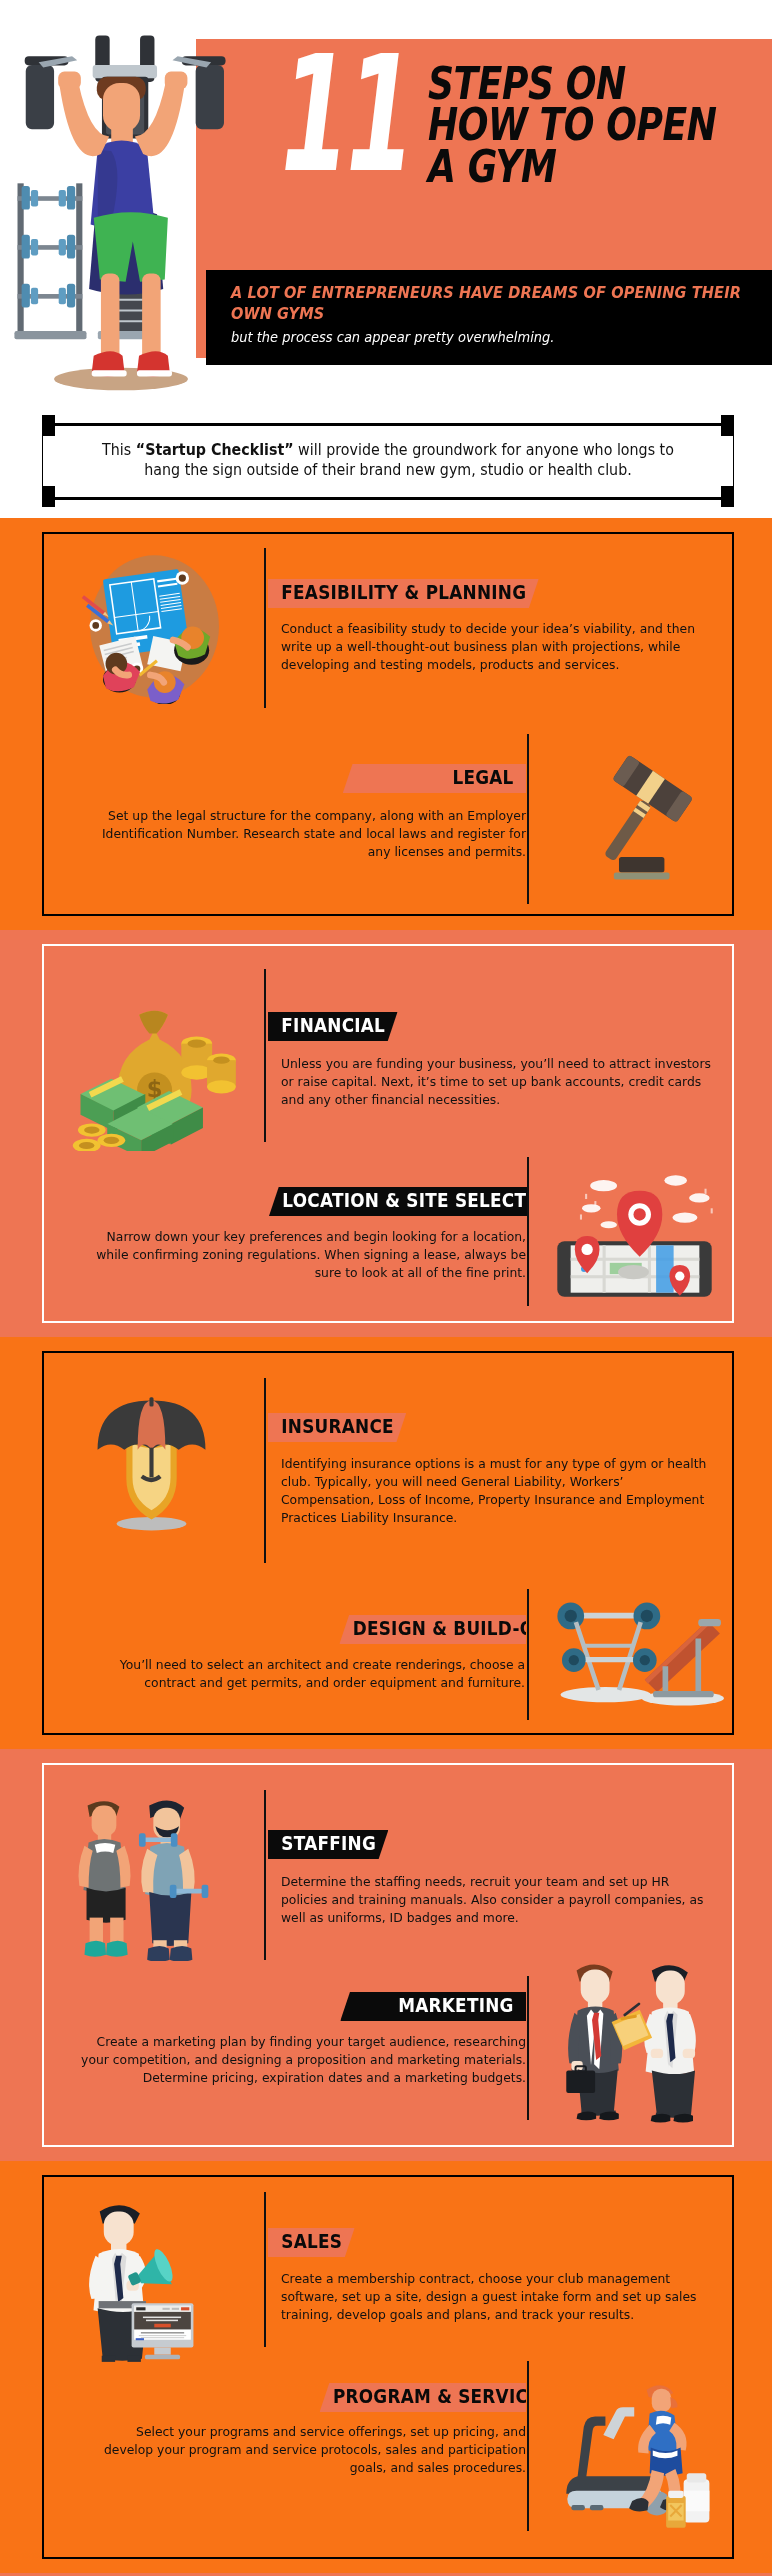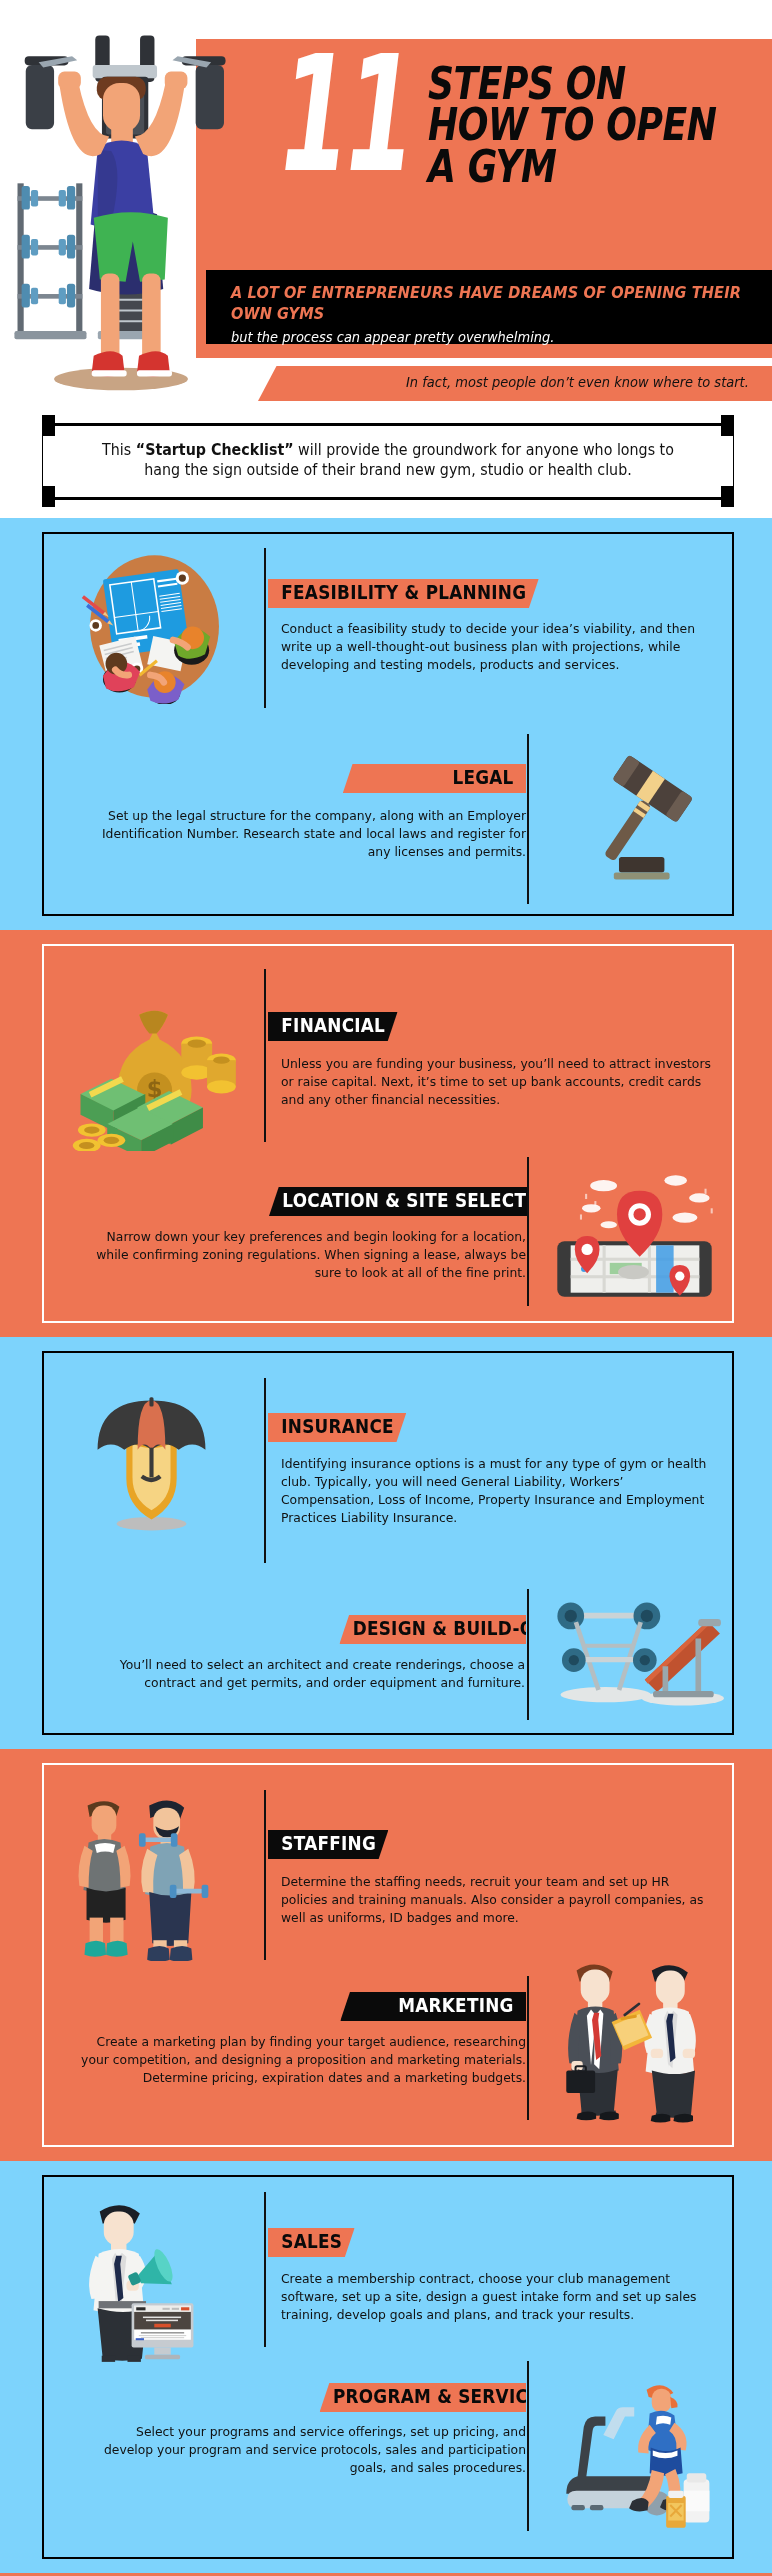--- a/index.html
+++ b/index.html
@@ -27,21 +27,21 @@
   }
   .hero-title {
     position: absolute; left: 428px; top: 63px; width: 330px;
     font-weight: 700; color: #0a0a0a;
     font-size: 44px; line-height: 0.94; letter-spacing: -0.5px;
     transform: scaleX(0.82); transform-origin: left top;
     text-transform: uppercase;
   }
   .hero-title div { white-space: nowrap; }
   .hero-black {
-    position: absolute; left: 206px; top: 270px; width: 567px; height: 74px;
+    position: absolute; left: 206px; top: 270px; width: 567px; height: 95px;
     background: #000000;
   }
   .hero-black-inner { padding: 13.4px 25px 0 25px; }
   .hero-kicker {
     color: #EE7553; font-weight: 700; font-size: 15.5px; line-height: 1.32;
     letter-spacing: 0.1px; text-transform: uppercase;
     transform: scaleX(0.94); transform-origin: left top; width: 106%;
   }
   .hero-sub {
     color: #ffffff; font-weight: 400; font-size: 14px; margin-top: 4.6px;
@@ -75,21 +75,21 @@
   .corner.br { right: -1px; bottom: -10.3px; }
   .intro-text {
     padding: 15.5px 31px 0 31px; text-align: center;
     font-size: 15px; line-height: 1.32; color: #111;
     transform: scaleX(0.95); transform-origin: center top;
   }
   .intro-text b { font-weight: 700; }
 
   
   .sec { position: relative; width: 773px; }
-  .sec.white { background: #7dd3fc; }
+  .sec.white { background: #f97316; }
   .sec.orange { background: #EE7553; }
   .sec-frame {
     position: absolute; left: 42px; right: 39px; top: 14.4px; bottom: 14.4px;
     border: 2.1px solid #000;
   }
   .sec.orange .sec-frame { border: 2.1px solid #ffffff; }
 
   
   .banner {
     display: inline-block; position: absolute;
@@ -215,23 +215,20 @@
       <div>A GYM</div>
     </div>
 
     <div class="hero-black">
       <div class="hero-black-inner">
         <div class="hero-kicker">A LOT OF ENTREPRENEURS HAVE DREAMS OF OPENING THEIR OWN GYMS</div>
         <div class="hero-sub">but the process can appear pretty overwhelming.</div>
       </div>
     </div>
 
-    <div class="hero-band">
-      <span>In fact, most people don’t even know where to start.</span>
-    </div>
   </div>
 
   <div class="intro-wrap">
     <div class="intro-box">
       <span class="corner tl"></span>
       <span class="corner tr"></span>
       <span class="corner bl"></span>
       <span class="corner br"></span>
       <div class="intro-text"><span>This </span><b>“Startup Checklist”</b><span> will provide the groundwork for anyone who longs to hang the sign outside of their brand new gym, studio or health club.</span></div>
     </div>

